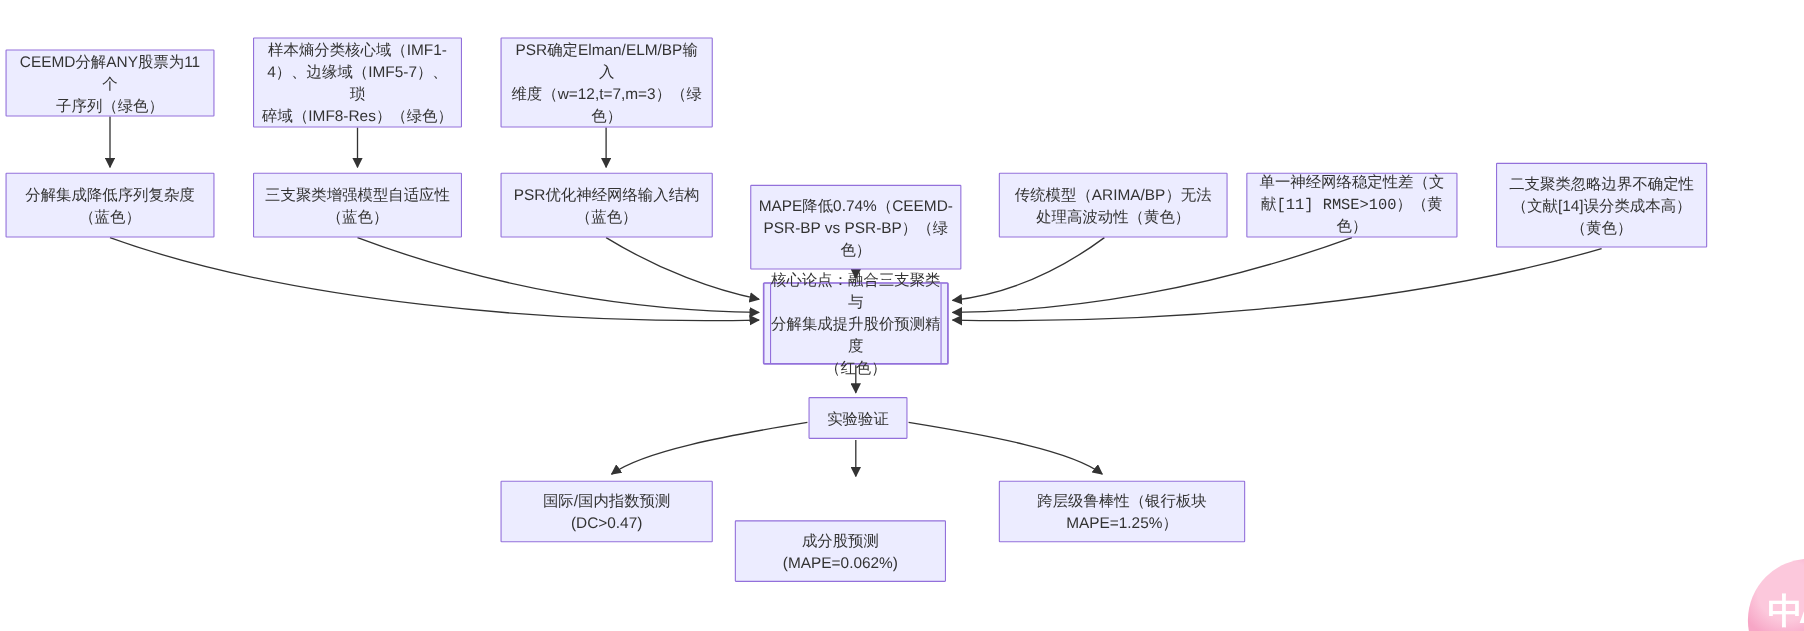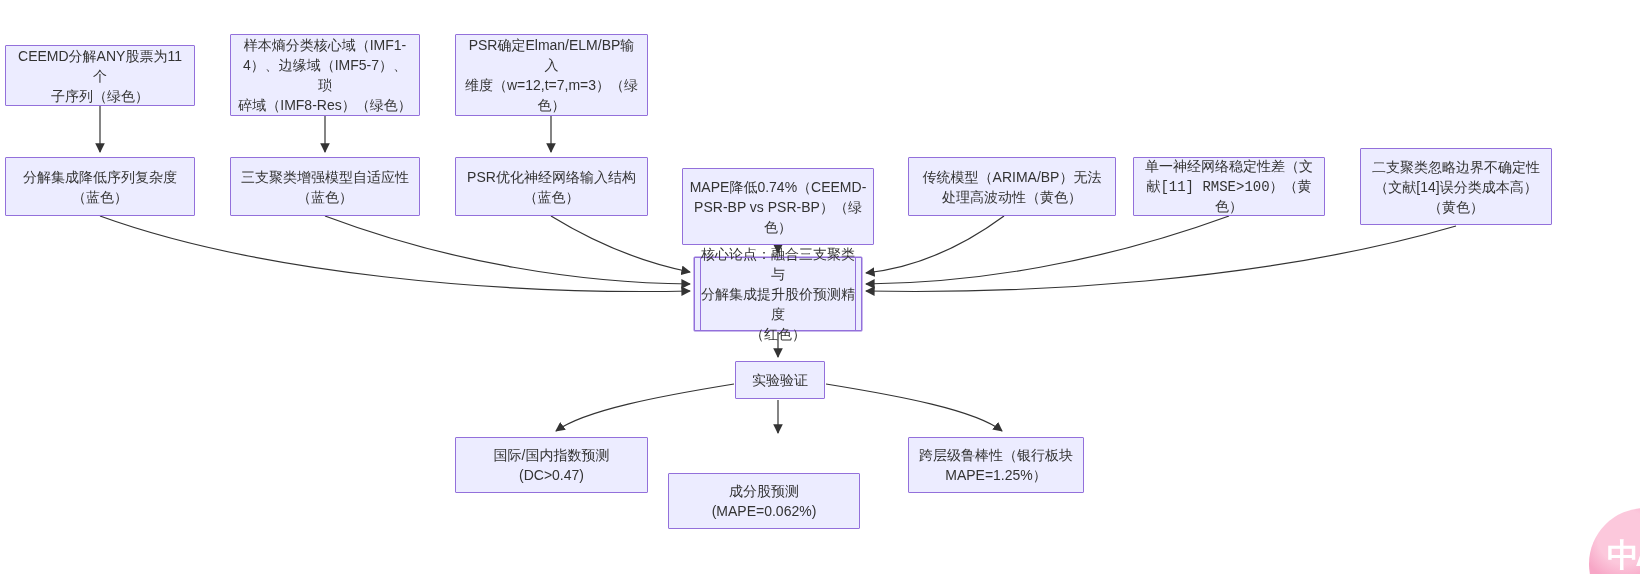--- a/index.html
+++ b/index.html
@@ -141,21 +141,21 @@
   </div>
 
   <div class="node" style="left:455px;top:437px;width:193px;height:56px;">
     <span>国际/国内指数预测
 (DC&gt;0.47)</span>
   </div>
   <div class="node" style="left:668px;top:437px;width:192px;height:56px;margin-top:36px;">
     <span>成分股预测
 (MAPE=0.062%)</span>
   </div>
-  <div class="node" style="left:908px;top:437px;width:176px;height:56px;">
+  <div class="node" style="left:908px;top:437px;width:224px;height:56px;">
     <span>跨层级鲁棒性（银行板块
 MAPE=1.25%）</span>
   </div>
 
   <div id="translate-badge">
     <span class="glyph">中A</span>
   </div>
 
 </div>
 

